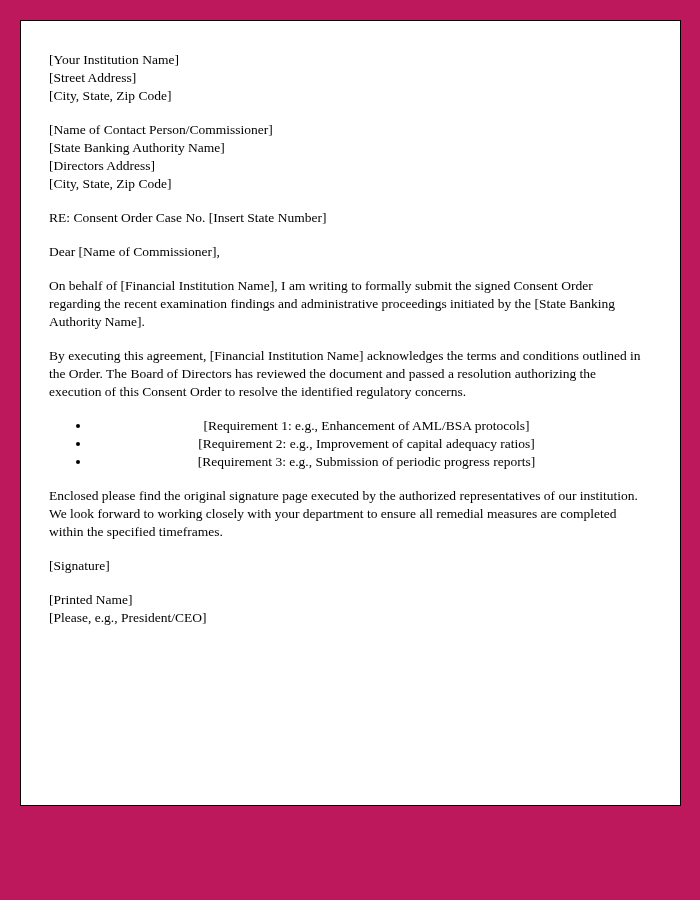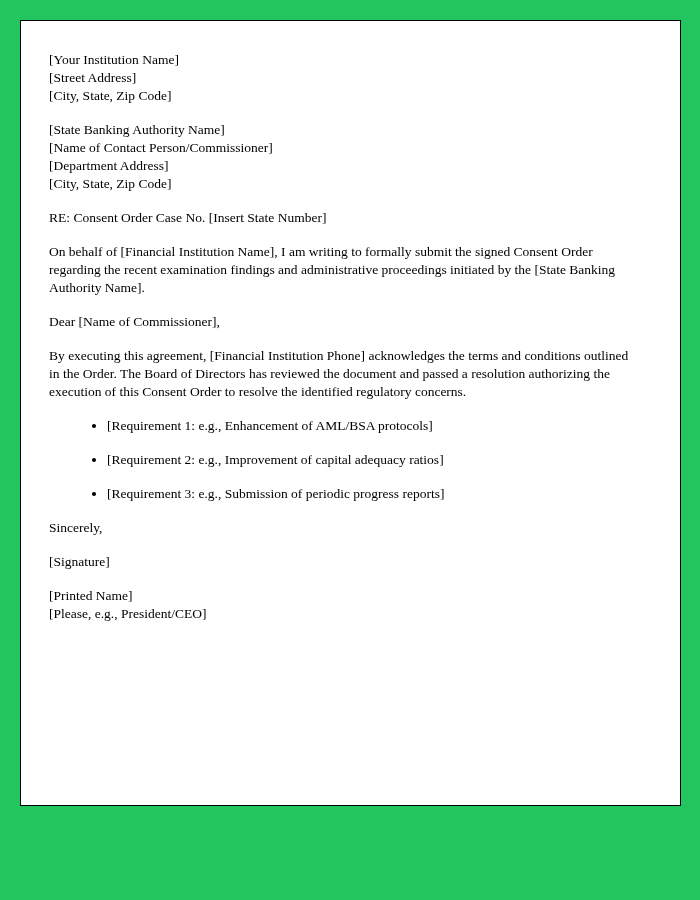--- a/index.html
+++ b/index.html
@@ -7,21 +7,21 @@
     padding: 0;
     background: #ffffff;
     width: 700px;
     height: 900px;
     font-family: "Liberation Serif", "DejaVu Serif", serif;
   }
   .canvas {
     position: relative;
     width: 700px;
     height: 900px;
-    background: #22c55e;
+    background: #be185d;
     overflow: hidden;
   }
   .page {
     position: absolute;
     left: 20px;
     top: 20px;
     width: 661px;
     height: 786px;
     box-sizing: border-box;
     border: 1px solid #000000;
@@ -43,65 +43,66 @@
   }
   .block div {
     margin: 0;
   }
   ul.req-list {
     margin: 16px 0;
     padding-left: 42px;
     list-style: disc outside;
   }
   ul.req-list li {
-    margin: 16px;
+    margin: 0;
     line-height: 18px;
+    text-align: center;
   }
   .sigblock {
     margin-bottom: 0;
   }
 </style>
 </head>
 <body>
 
 <div class="canvas">
   <div class="page">
 
     <div class="block first">
       <div>[Your Institution Name]</div>
       <div>[Street Address]</div>
       <div>[City, State, Zip Code]</div>
     </div>
 
 
     <div class="block">
+      <div>[Name of Contact Person/Commissioner]</div>
       <div>[State Banking Authority Name]</div>
-      <div>[Name of Contact Person/Commissioner]</div>
-      <div>[Department Address]</div>
+      <div>[Directors Address]</div>
       <div>[City, State, Zip Code]</div>
     </div>
 
     <p>RE: Consent Order Case No. [Insert State Number]</p>
 
+    <p>Dear [Name of Commissioner],</p>
+
     <p>On behalf of [Financial Institution Name], I am writing to formally submit the signed Consent Order regarding the recent examination findings and administrative proceedings initiated by the [State Banking Authority Name].</p>
 
-    <p>Dear [Name of Commissioner],</p>
-
-    <p>By executing this agreement, [Financial Institution Phone] acknowledges the terms and conditions outlined in the Order. The Board of Directors has reviewed the document and passed a resolution authorizing the execution of this Consent Order to resolve the identified regulatory concerns.</p>
+    <p>By executing this agreement, [Financial Institution Name] acknowledges the terms and conditions outlined in the Order. The Board of Directors has reviewed the document and passed a resolution authorizing the execution of this Consent Order to resolve the identified regulatory concerns.</p>
 
 
     <ul class="req-list">
       <li>[Requirement 1: e.g., Enhancement of AML/BSA protocols]</li>
       <li>[Requirement 2: e.g., Improvement of capital adequacy ratios]</li>
       <li>[Requirement 3: e.g., Submission of periodic progress reports]</li>
     </ul>
 
+    <p>Enclosed please find the original signature page executed by the authorized representatives of our institution. We look forward to working closely with your department to ensure all remedial measures are completed within the specified timeframes.</p>
 
 
-    <p>Sincerely,</p>
 
     <p>[Signature]</p>
 
     <div class="block sigblock">
       <div>[Printed Name]</div>
       <div>[Please, e.g., President/CEO]</div>
     </div>
 
   </div>
 </div>

